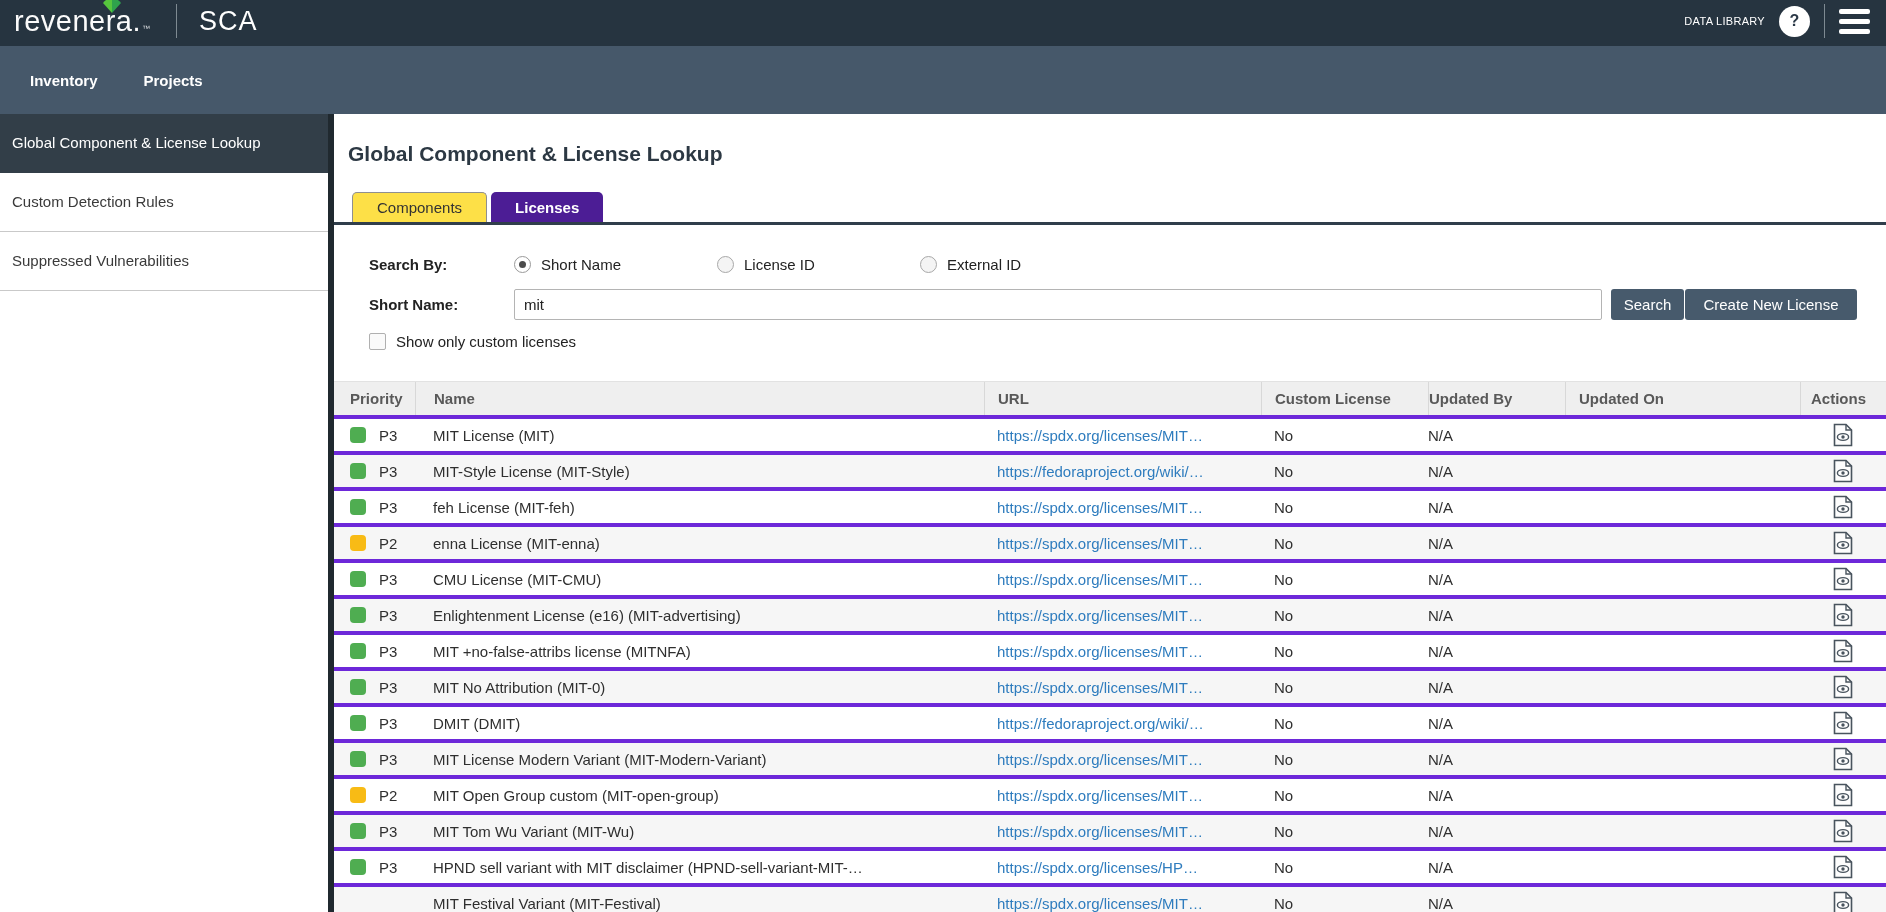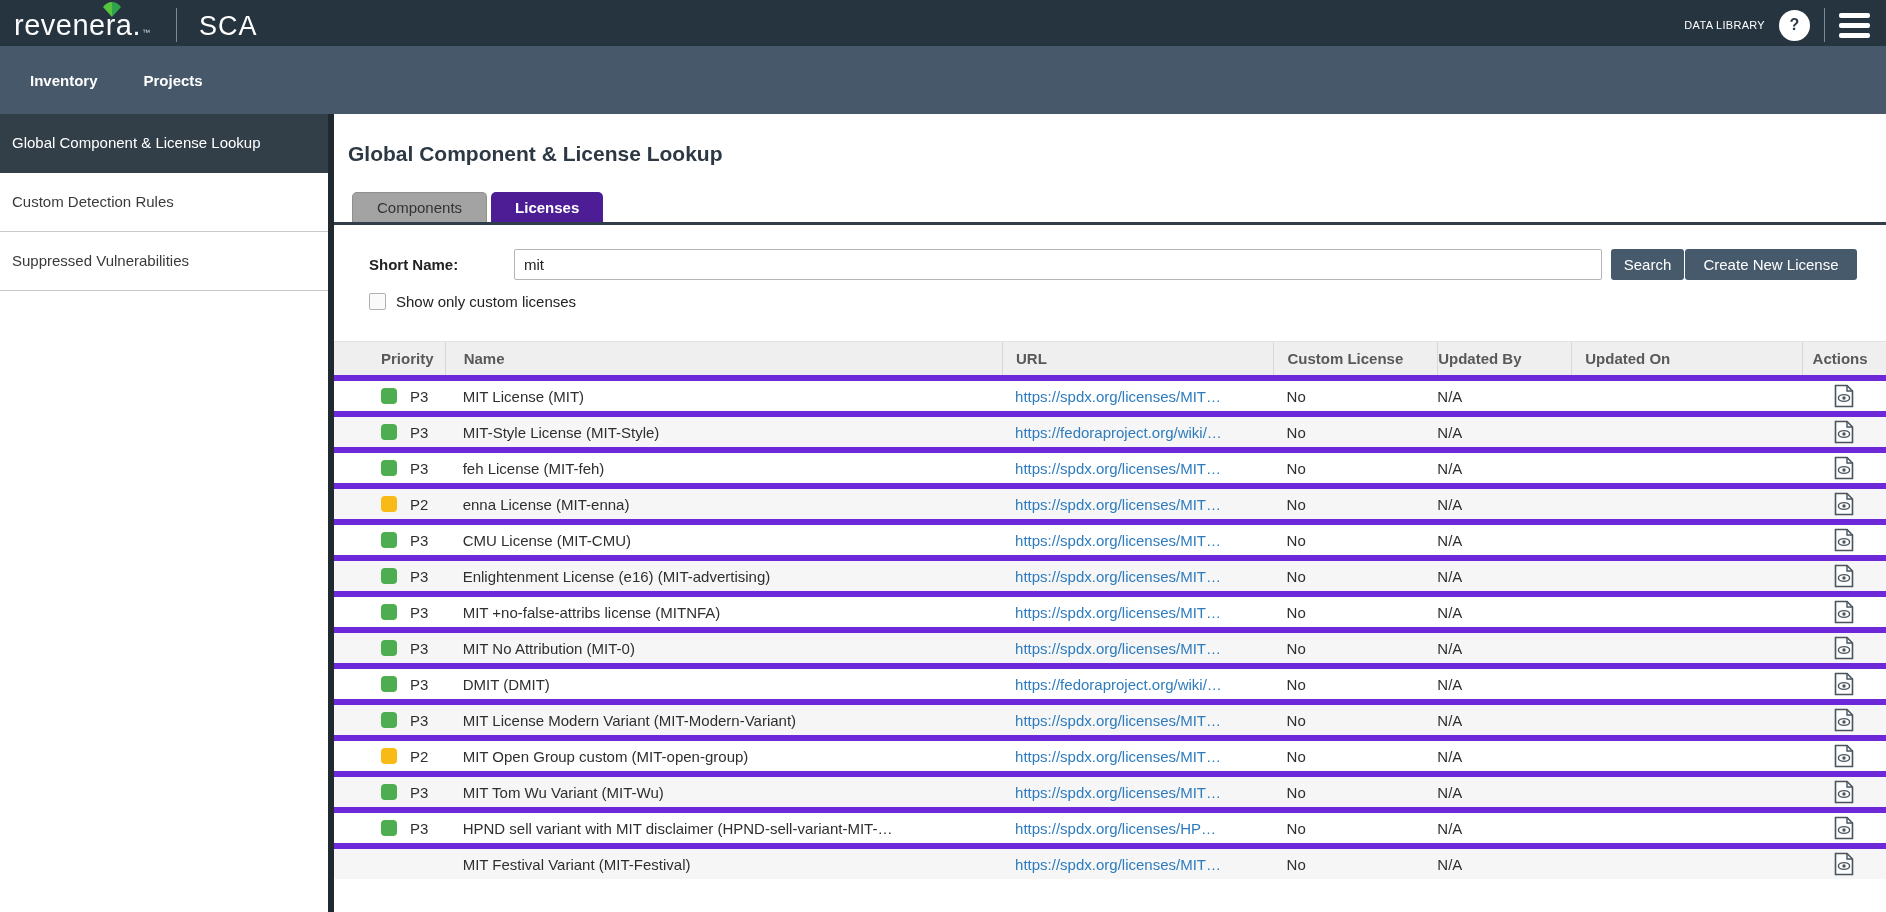--- a/index.html
+++ b/index.html
@@ -1,20 +1,20 @@
 <!DOCTYPE html>
 <html><head>
 <meta charset="utf-8">
 <style>
   * { box-sizing: border-box; margin: 0; padding: 0; }
   html,body { width:1886px; height:912px; overflow:hidden; background:#fff;
               font-family:"Liberation Sans", sans-serif; }
 
   
-  .app-header { height:46px; background:#263440; display:flex; align-items:flex-end;
+  .app-header { height:46px; background:#263440; display:flex; align-items:center;
                 padding:0 16px 4px 14px; color:#fff; }
   .brand-wrap { position:relative; display:flex; align-items:baseline; }
   .brand { font-size:29px; letter-spacing:0.5px; color:#fbfbfb; }
   .brand-tm { font-size:8px; color:#d7dbde; margin-left:1px; }
   .brand-fan { position:absolute; left:86px; top:-7px; }
   .hdr-divider { width:1px; height:34px; background:#7e8a92; margin:0 22px 0 26px; }
   .product { font-size:27px; font-weight:300; color:#fff; letter-spacing:1px; }
   .hdr-right { margin-left:auto; display:flex; align-items:center; }
   .data-library { font-size:11px; letter-spacing:0.3px; color:#fff; cursor:pointer; }
   .help-btn { width:31px; height:31px; border-radius:50%; background:#fff; color:#2b3947;
@@ -36,21 +36,21 @@
                   font-size:15px; color:#3a3a3a; cursor:pointer;
                   border-bottom:1px solid #c9c9c9; line-height:1.25; }
   .sidebar-item.active { background:#323e48; color:#fff; border-bottom:none; }
 
   .main { flex:1; background:#fff; min-width:0; }
   .page-title { margin:28px 0 0 14px; font-size:21px; font-weight:bold; color:#2c3843; }
 
   .tabs { display:flex; margin:26px 0 0 18px; gap:4px; }
   .tab { height:30px; padding:0 24px; display:flex; align-items:center;
          font-size:15px; border-radius:5px 5px 0 0; cursor:pointer; }
-  .tab.inactive { background:#a3a3a3; border:1px solid #8f8f8f; border-bottom:none; color:#333; }
+  .tab.inactive { background:#fde047; border:1px solid #8f8f8f; border-bottom:none; color:#333; }
   .tab.active { background:#4c1d95; color:#fff; font-weight:bold; }
   .tab-line { height:3px; background:#303e4b; }
 
   
   .form-area { padding:24px 0 0 35px; }
   .form-row { display:flex; align-items:center; }
   .row-searchby { margin-bottom:10px; height:30px; }
   .row-field { margin-bottom:13px; height:31px; }
   .form-label { width:145px; font-size:15px; font-weight:bold; color:#222; }
   .radio-group { display:flex; align-items:center; gap:10px; width:203px; cursor:pointer; }
@@ -70,24 +70,24 @@
   .checkbox { width:17px; height:17px; border:1px solid #b0b0b0; background:#fafafa;
               border-radius:2px; cursor:pointer; flex:none; }
   .checkbox-label { font-size:15px; color:#222; }
 
   
   .table { margin-top:31px; width:100%; font-size:15px; }
   .thead { display:flex; height:34px; background:#efefef; color:#595959; font-weight:bold;
            border-top:1px solid #e2e2e2; }
   .th { display:flex; align-items:center; height:100%; overflow:hidden; white-space:nowrap; }
   .th + .th { border-left:1px solid #d8d8d8; }
-  .trow { display:flex; height:36px; align-items:center; border-top:6px solid #6d28d9; }
+  .trow { display:flex; height:36px; align-items:center; border-top:4px solid #6d28d9; }
   .trow:nth-child(even) { background:#f6f6f6; }
   .cell { overflow:hidden; white-space:nowrap; display:flex; align-items:center; height:100%; }
-  .c0 { width:81px;  padding-left:16px;margin-left:31px; }
+  .c0 { width:81px;  padding-left:16px; }
   .c1 { width:569px; padding-left:18px; }
   .c2 { width:277px; padding-left:13px; }
   .c3 { width:167px; padding-left:13px; }
   .c4 { width:137px; padding-left:0; }
   .c5 { width:235px; padding-left:13px; }
   .c6 { width:86px;  justify-content:center; padding:0; }
   .th.c6 { justify-content:flex-start; padding-left:10px; }
   .badge { width:16px; height:16px; border-radius:4px; margin-right:13px; flex:none; }
   .cell a { color:#2e7cbe; text-decoration:none; cursor:pointer; }
   .cell, .trow { color:#2f2f2f; }
@@ -134,20 +134,37 @@
   <section class="main">
     <h1 class="page-title">Global Component &amp; License Lookup</h1>
 
     <div class="tabs">
         <div class="tab inactive">Components</div>
         <div class="tab active">Licenses</div>
       </div>
     <div class="tab-line"></div>
 
     <div class="form-area">
+      <div class="form-row row-searchby">
+        <span class="form-label">Search By:</span>
+        <div id="radio-options" style="display:flex;">
+            <div class="radio-group">
+              <span class="radio selected"></span>
+              <span class="radio-label">Short Name</span>
+            </div>
+            <div class="radio-group">
+              <span class="radio"></span>
+              <span class="radio-label">License ID</span>
+            </div>
+            <div class="radio-group">
+              <span class="radio"></span>
+              <span class="radio-label">External ID</span>
+            </div>
+          </div>
+      </div>
       <div class="form-row row-field">
         <span class="form-label">Short Name:</span>
         <input class="short-name-input" type="text" value="mit" style="">
         <button class="btn btn-search">Search</button>
         <button class="btn btn-create">Create New License</button>
       </div>
       <div class="row-checkbox">
         <div class="checkbox"></div>
         <span class="checkbox-label">Show only custom licenses</span>
       </div>

